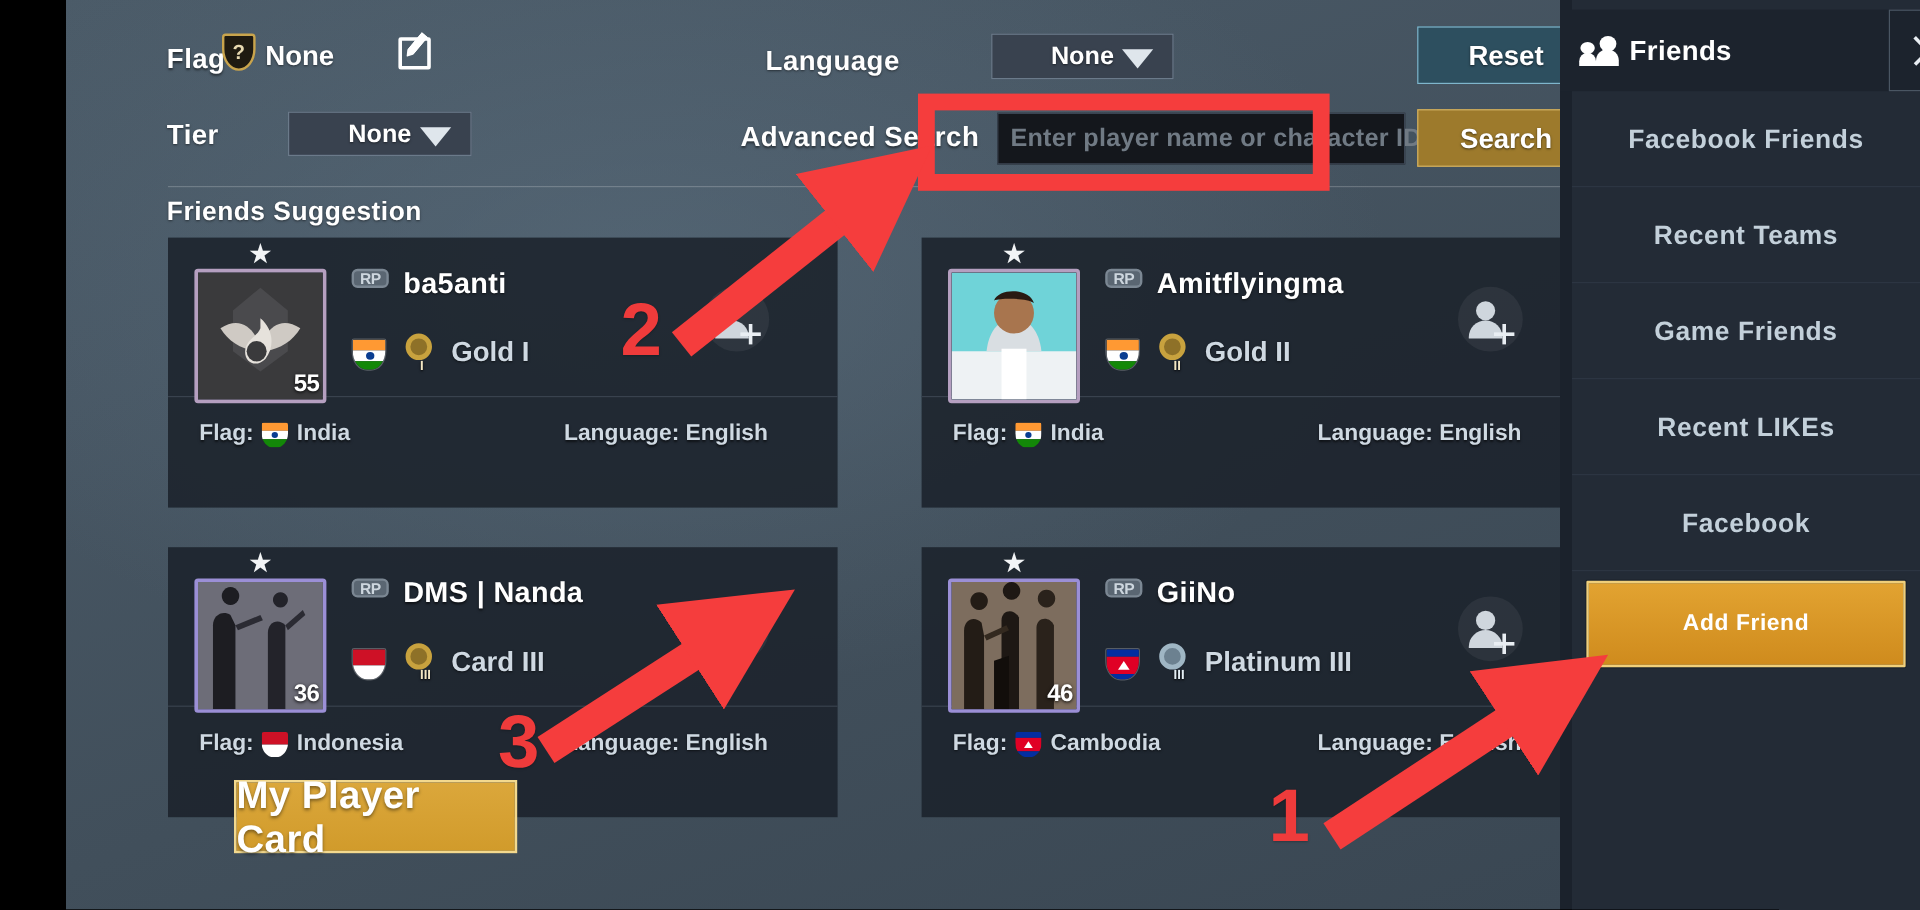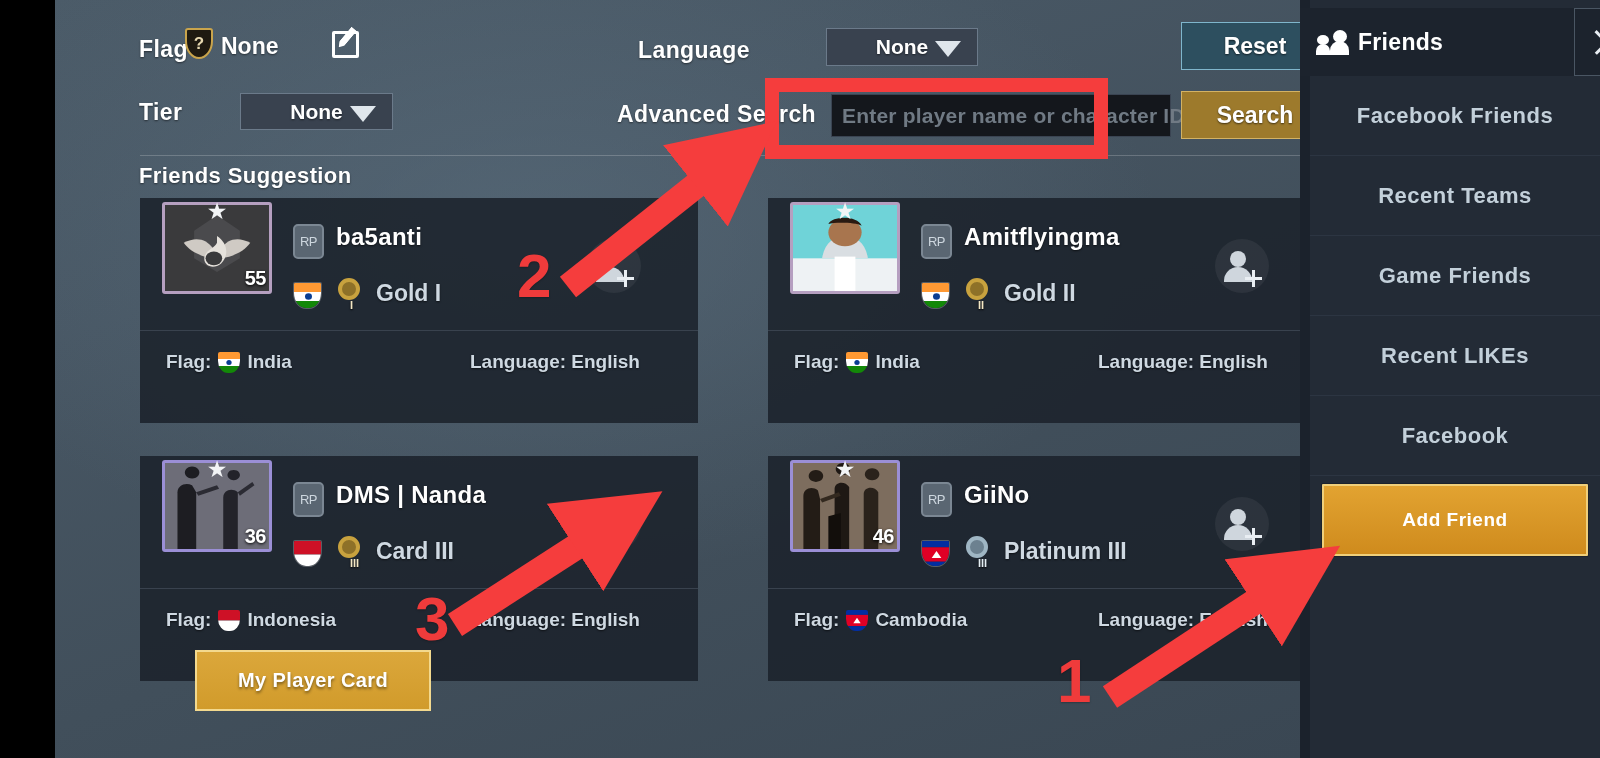--- a/index.html
+++ b/index.html
@@ -148,38 +148,38 @@
 
   
   .cards { position:absolute; left:85px; top:198px; width:1190px; }
   .card {
     position:absolute; width:558px; background:rgba(27,34,43,0.88);
   }
   .card .top { height:133px; position:relative; border-bottom:1px solid #39424e; }
   .card .bottom { height:92px; position:relative; }
 
   .avatar-frame {
-    position:absolute; left:22px; top:4px; width:110px; height:92px;
+    position:absolute; left:22px; top:26px; width:110px; height:112px;
     border:3px solid; border-radius:3px; overflow:hidden;
   }
   .avatar-inner { position:absolute; inset:0; }
   .lvl-badge {
     position:absolute; right:3px; bottom:1px; color:#fff; font-size:20px;
     font-weight:bold; text-shadow:0 1px 3px #000; letter-spacing:-0.5px;
   }
   .star {
     position:absolute; left:50%; top:-4px; margin-left:-12px; width:24px; height:24px;
     color:#f2f4f6; font-size:23px; line-height:1; text-align:center;
   }
 
   .rp-badge {
-    position:absolute; left:153px; top:26px; width:31px; height:35px;
+    position:absolute; left:153px; top:26px; width:31px; height:16px;
     background:#5a6672; border-radius:5px;
     display:flex; align-items:center; justify-content:center;
-    color:#cdd6de; font-size:13px; font-weight:normal; letter-spacing:-0.5px;
+    color:#cdd6de; font-size:13px; font-weight:bold; letter-spacing:-0.5px;
     border:2px solid #7b8793;
   }
   .p-name {
     position:absolute; left:196px; top:25px; color:#ffffff; font-size:24px;
     font-weight:bold; letter-spacing:0.3px; text-shadow:0 1px 2px rgba(0,0,0,0.6);
     white-space:nowrap;
   }
 
   .flag-chip {
     position:absolute; left:153px; top:84px; width:29px; height:27px;
@@ -223,22 +223,22 @@
   }
   .meta-lang {
     position:absolute; left:330px; top:20px; color:#cfd9e2; font-size:19px;
     font-weight:bold; text-shadow:0 1px 2px rgba(0,0,0,0.6);
   }
 
   .btn-player-card {
     position:absolute; left:140px; top:650px; width:236px; height:61px;
     background:linear-gradient(180deg,#dba73b 0%, #d19b2b 100%);
     border:2px solid #f3d98e;
-    display:flex; align-items:center; justify-content:center;
-    color:#fff; font-size:20px; font-weight:bold; text-shadow:0 2px 3px rgba(0,0,0,0.45);
+    display:flex; align-items:center; 
+    color:#fff; font-size:32px; font-weight:bold; text-shadow:0 2px 3px rgba(0,0,0,0.45);
     letter-spacing:0.4px;
   }
 
   
   .anno { position:absolute; pointer-events:none; }
   .redbox {
     left:765px; top:78px; width:343px; height:81px;
     border:14px solid #f53d3d; background:transparent;
   }
   .anno-num {

